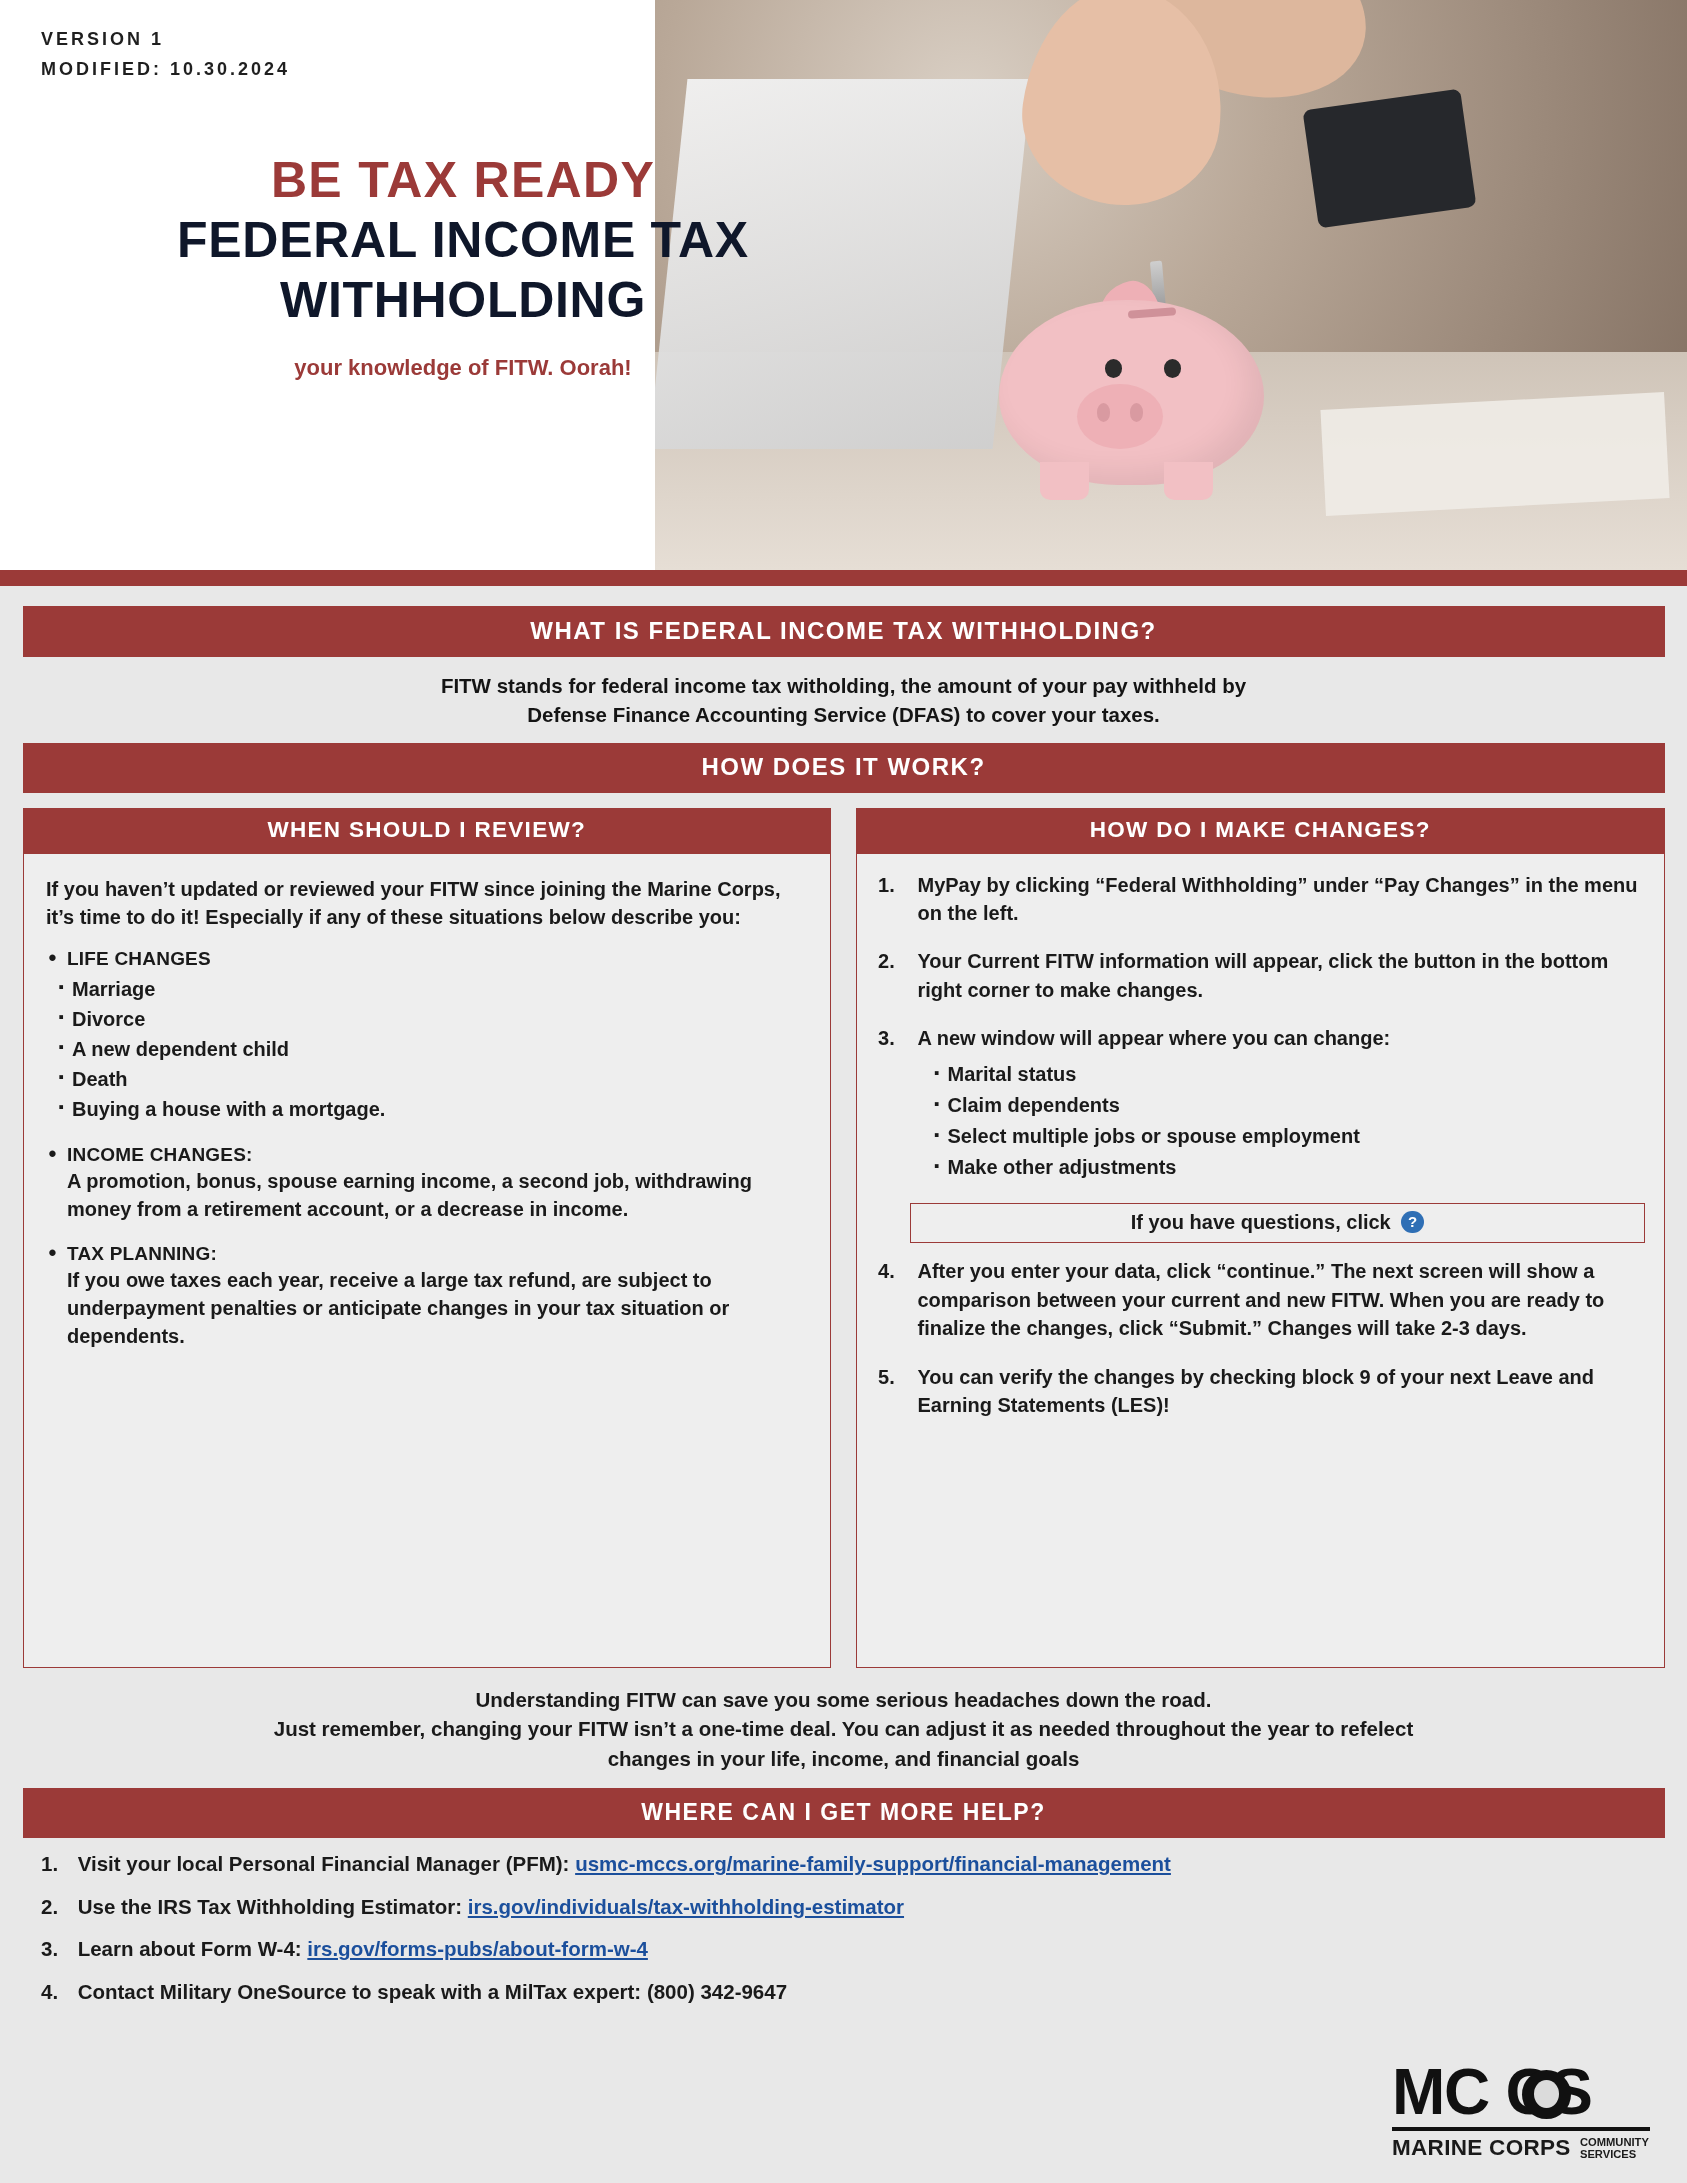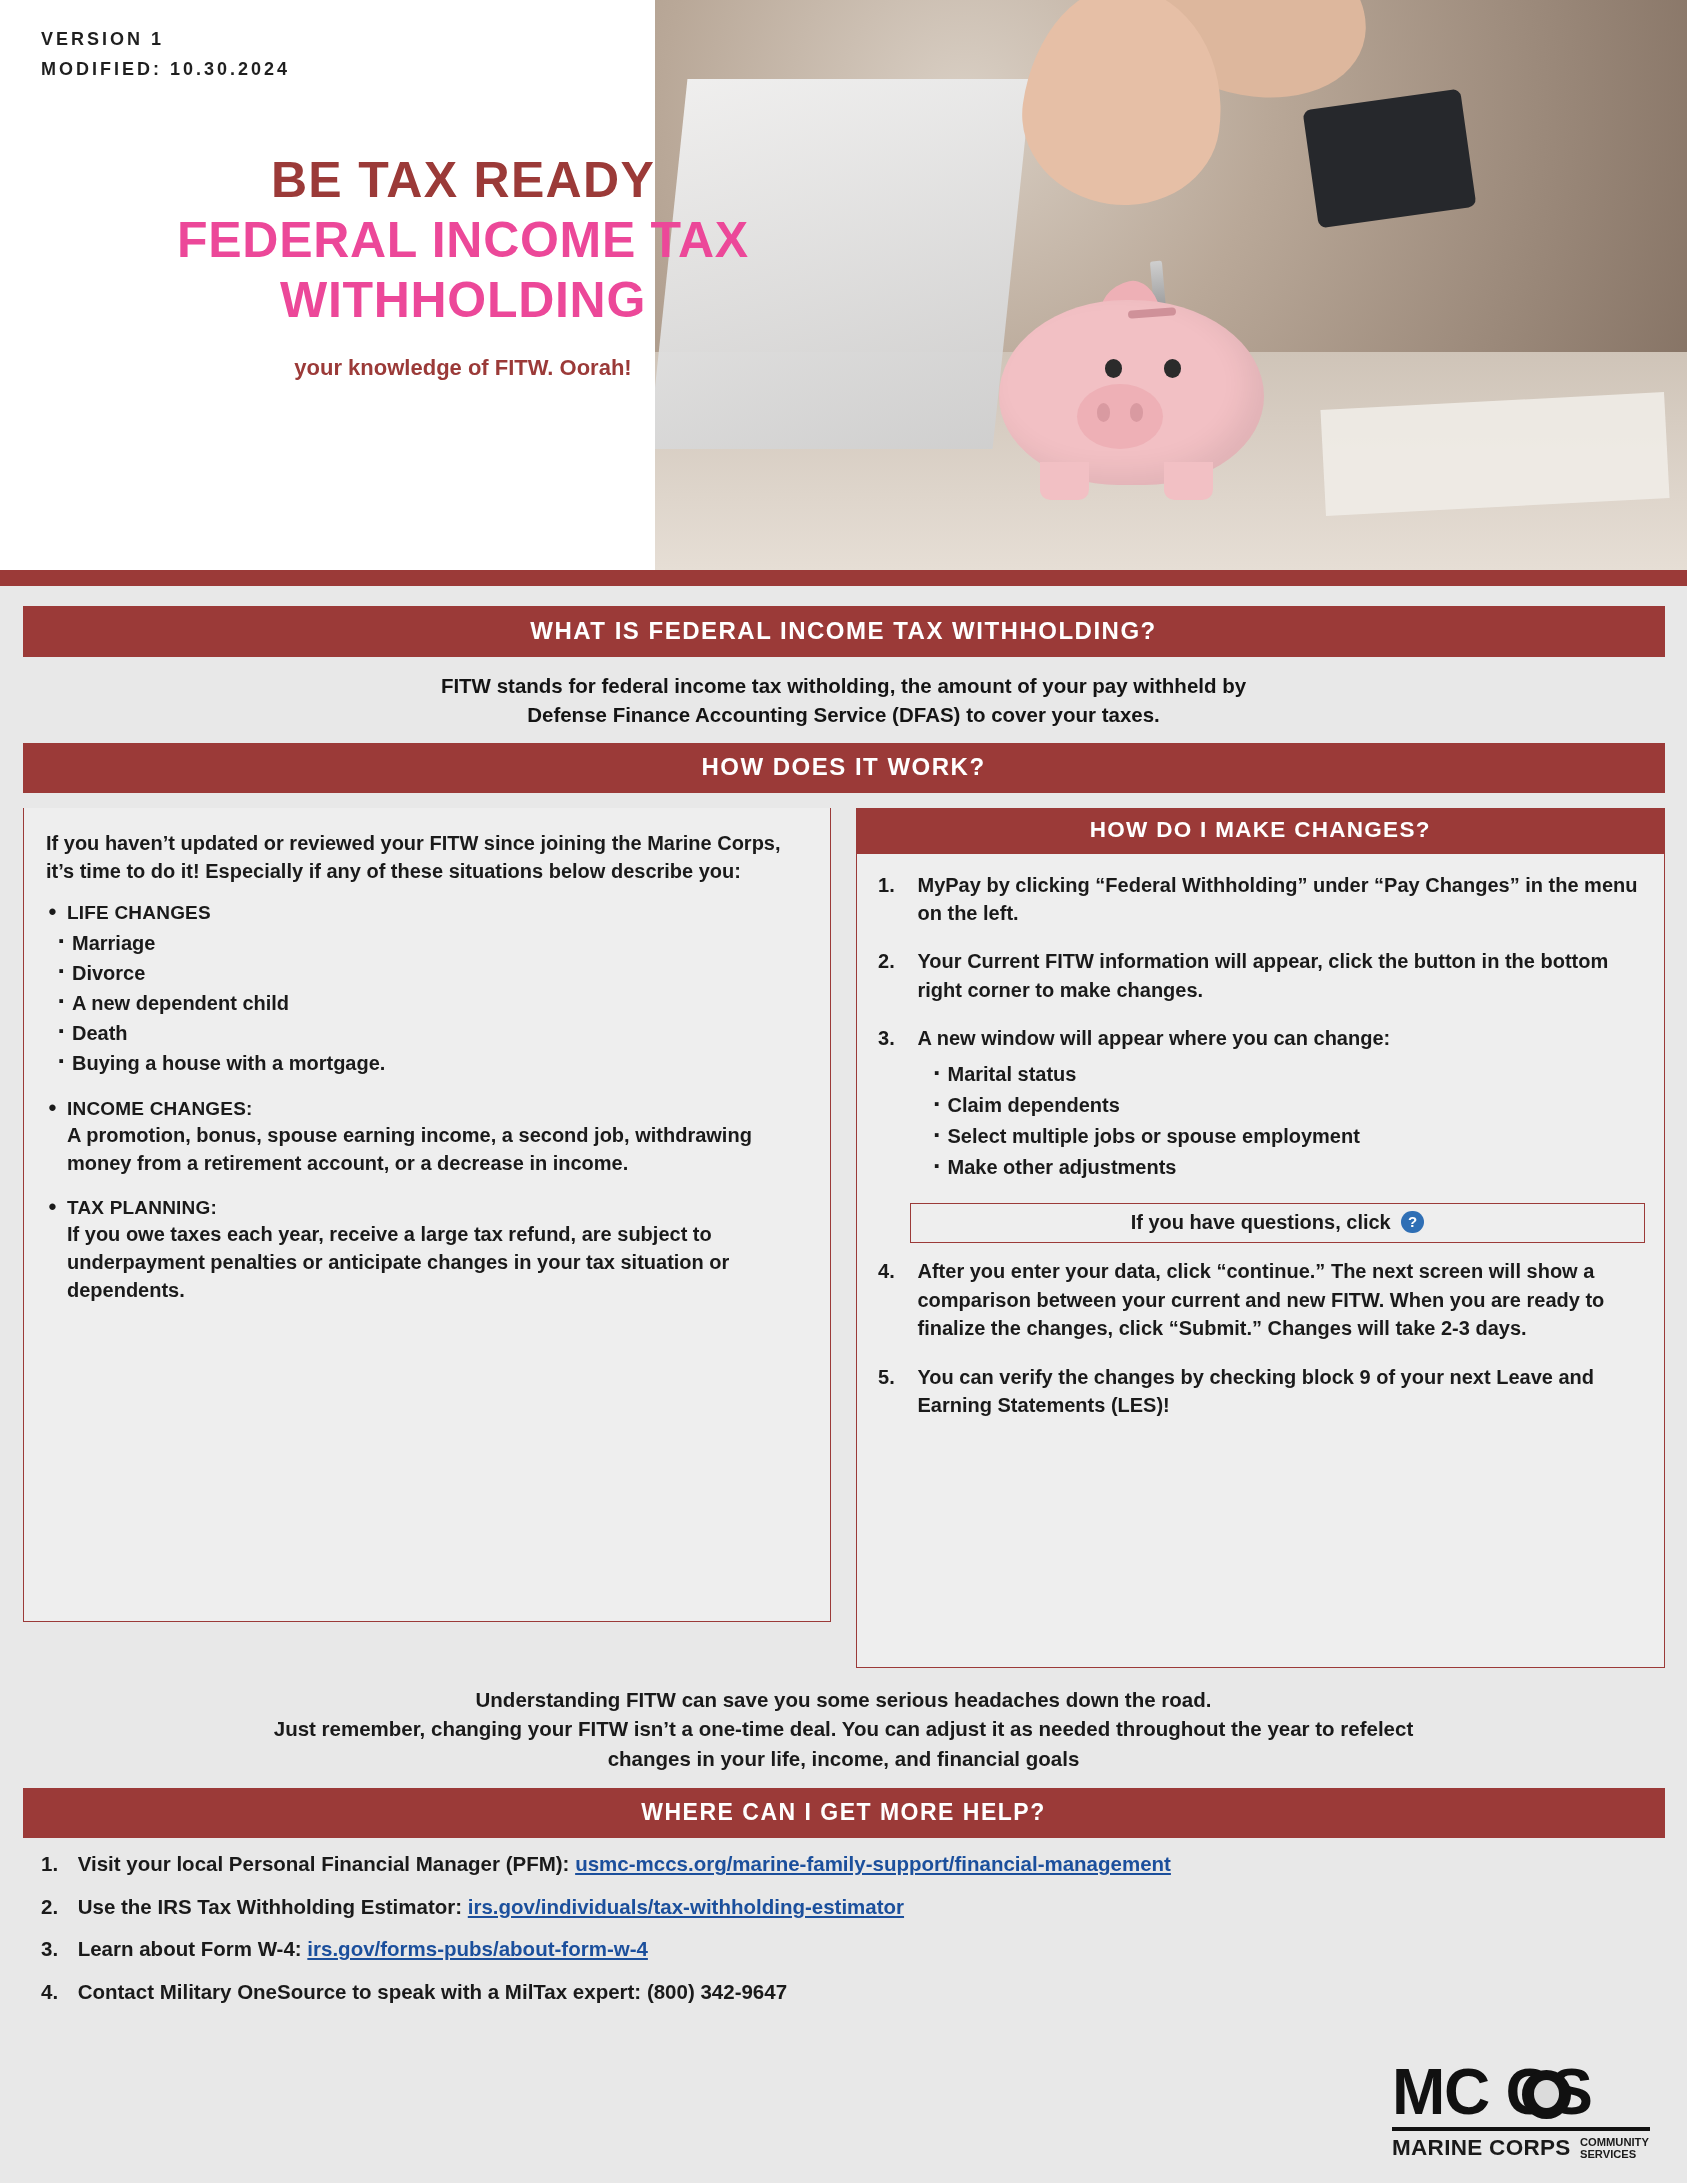--- a/index.html
+++ b/index.html
@@ -100,21 +100,21 @@
     line-height: 1.65;
   }
   .hero-titles {
     position: absolute; left: 0; top: 153px; width: 926px; text-align: center;
   }
   .title-1 {
     font-size: 50px; font-weight: 800; color: #9b3a38; letter-spacing: 1.3px;
     line-height: 1.1;
   }
   .title-2 {
-    font-size: 50px; font-weight: 800; color: #ec4899; letter-spacing: 0.7px;
+    font-size: 50px; font-weight: 800; color: #0f172a; letter-spacing: 0.7px;
     line-height: 1.12; margin-top: 4px;
   }
   .hero-sub {
     margin-top: 24px;
     font-size: 22px; font-weight: 700; color: #9b3a38; line-height: 1.42;
   }
 
   .hero-rule {
     position: absolute; left: 0; top: 570px; width: 1687px; height: 16px;
     background: #9b3a38;
@@ -274,20 +274,21 @@
     <div class="para">
       <div>FITW stands for federal income tax witholding, the amount of your pay withheld by</div>
       <div>Defense Finance Accounting Service (DFAS) to cover your taxes.</div>
     </div>
 
     <div class="band">HOW DOES IT WORK?</div>
 
     <div class="cols">
 
       <div class="col">
+        <div class="col-head">WHEN SHOULD I REVIEW?</div>
         <div class="col-box">
           <p>If you haven’t updated or reviewed your FITW since joining the Marine Corps, it’s time to do it! Especially if any of these situations below describe you:</p>
           <ul class="bullets">
             <li>
               <div class="b-head">LIFE CHANGES</div>
               <ul class="sub-list">
                 <li>Marriage</li>
                 <li>Divorce</li>
                 <li>A new dependent child</li>
                 <li>Death</li>

